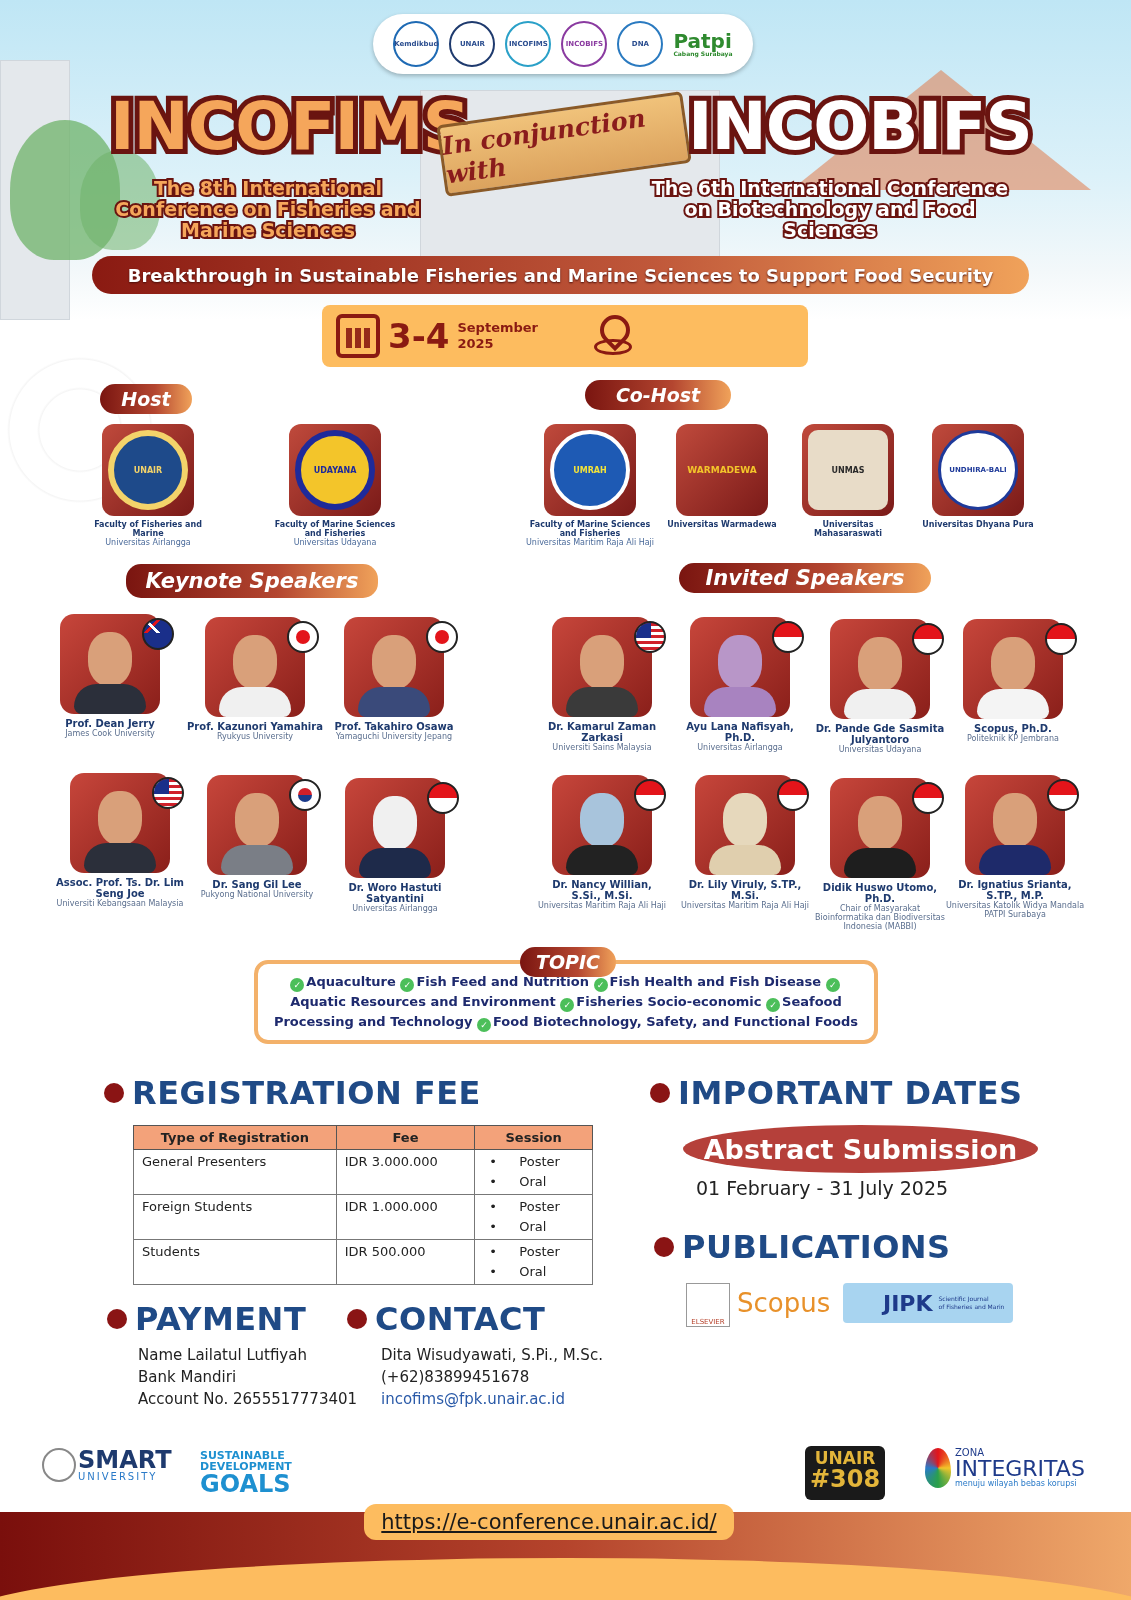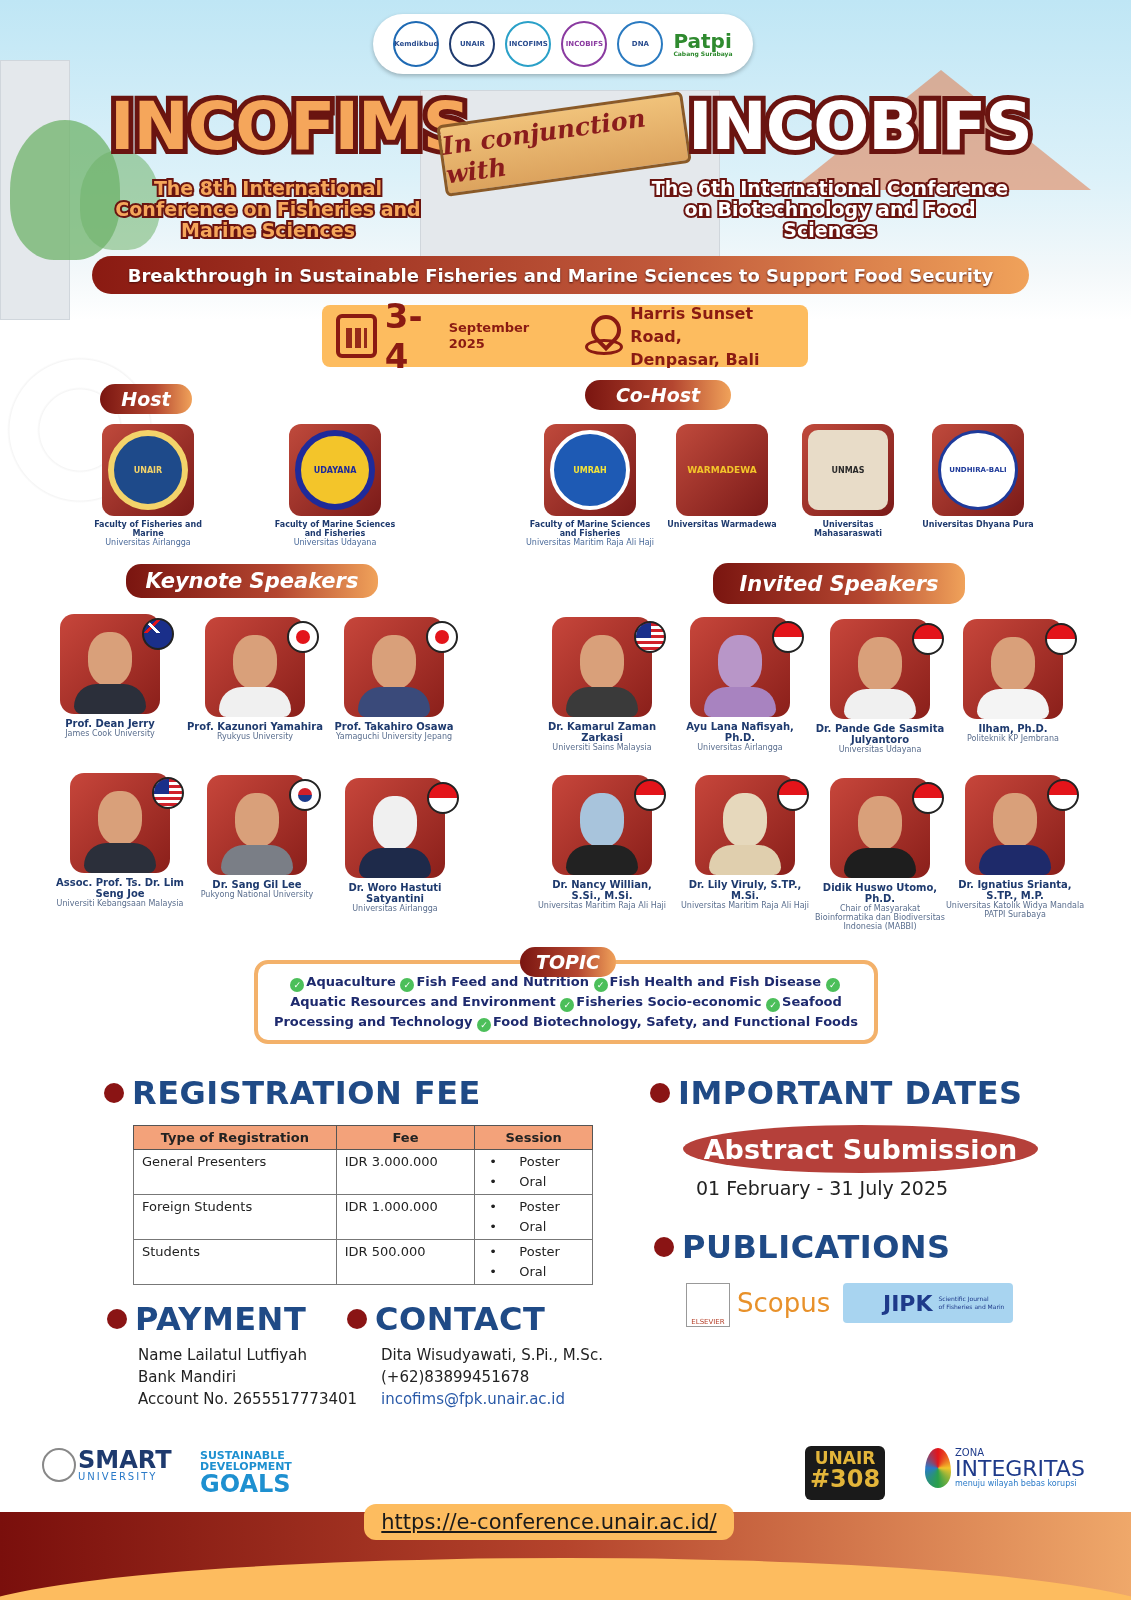--- a/index.html
+++ b/index.html
@@ -121,24 +121,20 @@
   </div>
 
   <div class="datebar">
     <div class="cal"></div>
     <div class="day">3-4</div>
     <div class="month">
         <div>September</div>
         <div>2025</div>
       </div>
     <div class="pin"></div>
-    <div class="venue">
-        <div>Harris Sunset Road,</div>
-        <div>Denpasar, Bali</div>
-      </div>
   </div>
 
   <div class="pill" style="left:100px;top:384px;width:92px">Host</div>
   <div class="pill" style="left:585px;top:380px;width:146px">Co-Host</div>
 
   <div class="org" style="left:88px;top:424px">
     <div class="org-box">
         <div class="org-seal" style="background:#1e4a8a;color:#f3d36a;border:6px solid #f3d36a">UNAIR</div>
       </div>
     <div class="org-name">Faculty of Fisheries and Marine</div>
@@ -171,21 +167,21 @@
     <div class="org-name">Universitas Mahasaraswati</div>
   </div>
   <div class="org" style="left:918px;top:424px">
     <div class="org-box">
         <div class="org-seal" style="background:#fff;color:#1e3a9a;border:3px solid #1e3a9a;font-size:7px">UNDHIRA-BALI</div>
       </div>
     <div class="org-name">Universitas Dhyana Pura</div>
   </div>
 
   <div class="pill" style="left:126px;top:564px;width:252px;height:34px;font-size:21px">Keynote Speakers</div>
-  <div class="pill" style="left:713px;top:563px;width:252px;height:41px;font-size:21px">Invited Speakers</div>
+  <div class="pill" style="left:679px;top:563px;width:252px;height:30px;font-size:21px">Invited Speakers</div>
 
   <div class="spk" style="left:45px;top:614px">
     <div class="photo">
         <div class="face"></div>
         <div class="body"></div>
         <div class="flag au"></div>
       </div>
     <div class="spk-name">Prof. Dean Jerry</div>
     <div class="spk-aff">James Cook University</div>
   </div>
@@ -262,21 +258,21 @@
       </div>
     <div class="spk-name">Dr. Pande Gde Sasmita Julyantoro</div>
     <div class="spk-aff">Universitas Udayana</div>
   </div>
   <div class="spk" style="left:948px;top:619px">
     <div class="photo">
         <div class="face"></div>
         <div class="body" style="background:#f4f4f4"></div>
         <div class="flag id"></div>
       </div>
-    <div class="spk-name">Ilham, Ph.D.</div>
+    <div class="spk-name">Scopus, Ph.D.</div>
     <div class="spk-aff">Politeknik KP Jembrana</div>
   </div>
 
   <div class="spk" style="left:537px;top:775px">
     <div class="photo">
         <div class="face" style="background:#a8c4dc"></div>
         <div class="body" style="background:#222"></div>
         <div class="flag id"></div>
       </div>
     <div class="spk-name">Dr. Nancy Willian, S.Si., M.Si.</div>

